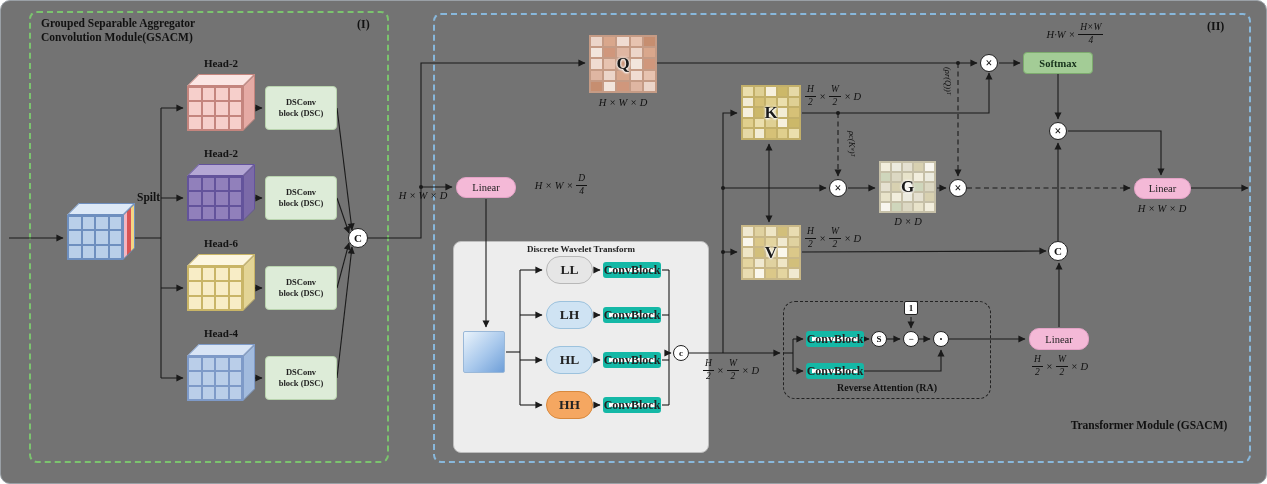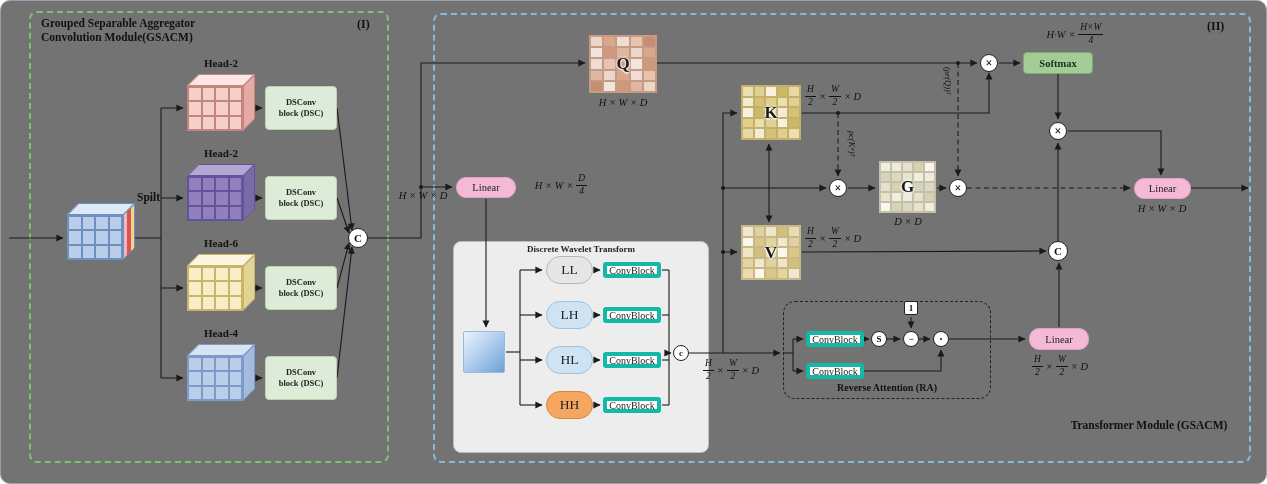--- a/index.html
+++ b/index.html
@@ -22,22 +22,22 @@
 .dim{position:absolute;z-index:2;display:flex;align-items:center;justify-content:center;gap:3px;font-style:italic;font-size:10.5px;color:#111;white-space:nowrap}
 .frac{display:inline-flex;flex-direction:column;align-items:center;line-height:1;font-size:9.5px}
 .frac .num{border-bottom:1px solid #111;padding:0 2px 1px}
 .frac .den{padding-top:1px}
 .matrix{position:absolute;display:grid;z-index:2}
 .mat-letter{position:absolute;inset:0;display:flex;align-items:center;justify-content:center;font-weight:bold;font-size:17px;color:#1a1a1a;text-shadow:0 0 3px #fff,0 0 3px #fff,0 1px 2px #fff}
 .cube{position:absolute;z-index:2}
 .cube>div{position:absolute}
 .dwt-box{position:absolute;background:var(--dwt-gray,#ededed);border:1px solid #bdbdbd;border-radius:8px;z-index:0}
 .dwt-title{position:absolute;z-index:2;font-weight:bold;font-size:9px;text-align:center;color:#222}
-.band{position:absolute;z-index:2;border:1px solid;border-radius:14px;display:flex;align-items:center;justify-content:center;font-weight:400;font-size:13.5px;color:#222}
-.convblock{position:absolute;z-index:2;background:#fff;border:4px solid #14b8a6;border-radius:3px;font-size:10px;font-weight:normal;display:flex;align-items:center;justify-content:center;color:#222}
+.band{position:absolute;z-index:2;border:1px solid;border-radius:14px;display:flex;align-items:center;justify-content:center;font-weight:700;font-size:13.5px;color:#222}
+.convblock{position:absolute;z-index:2;background:#fff;border:6px solid #14b8a6;border-radius:3px;font-size:12px;font-weight:bold;display:flex;align-items:center;justify-content:center;color:#222}
 .ra-box{position:absolute;border:1.6px dashed #222;border-radius:12px;z-index:0}
 .ra-title{position:absolute;z-index:2;font-weight:bold;font-size:10px;text-align:center;color:#111}
 .one-box{position:absolute;z-index:2;background:#fff;border:1.2px solid #222;border-radius:2px;font-size:9px;font-weight:bold;display:flex;align-items:center;justify-content:center;color:#111}
 .grad-sq{position:absolute;z-index:2;background:linear-gradient(135deg,#eaf3fb 0%,#a8c8ec 55%,#6f9fd8 100%);border:1px solid #9ab8d8;border-radius:2px}
 .rot{position:absolute;z-index:2;font-style:italic;font-size:8.5px;color:#111;transform:rotate(90deg);transform-origin:0 0;white-space:nowrap}
 .eftm-title{position:absolute;z-index:2;font-weight:bold;font-size:11.5px;line-height:1.25;color:#111;text-align:center}
 </style>
 </head>
 <body>
 

